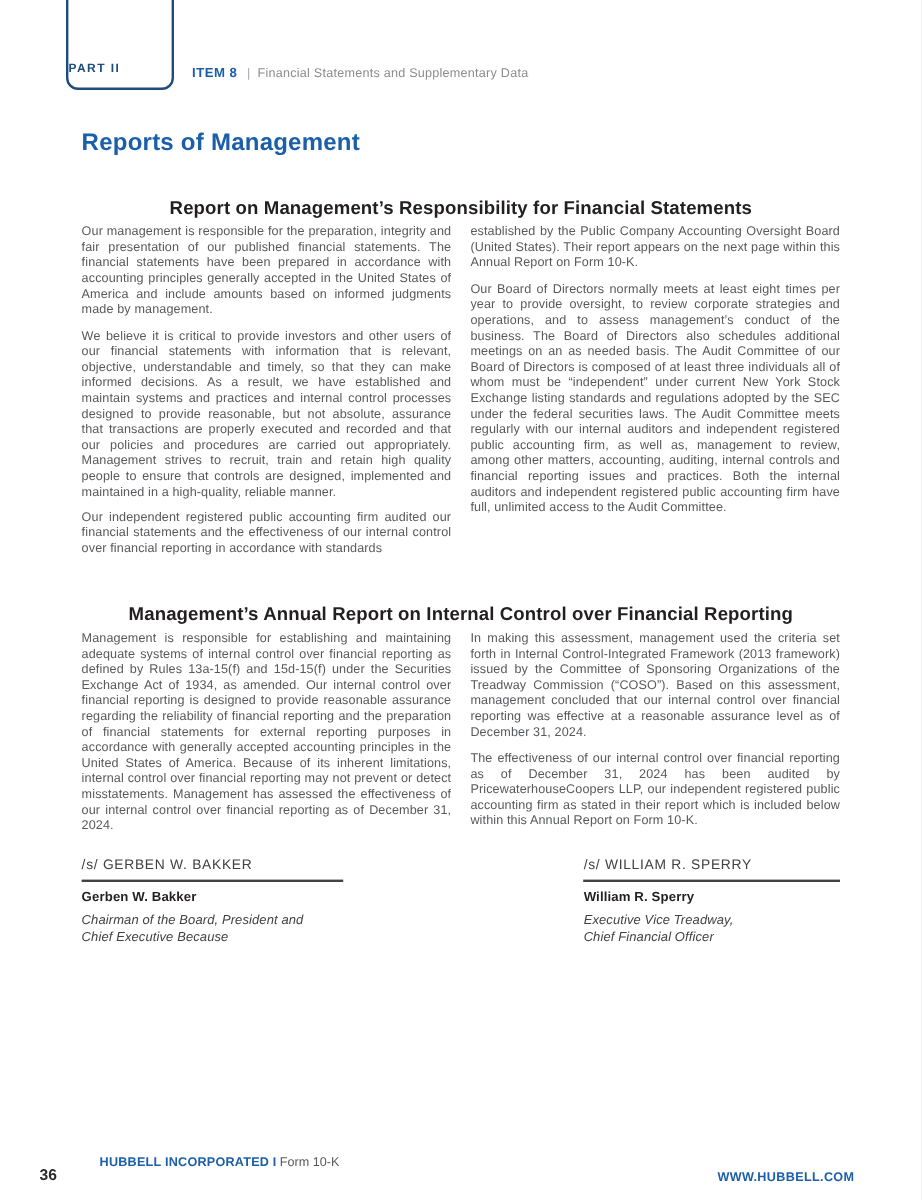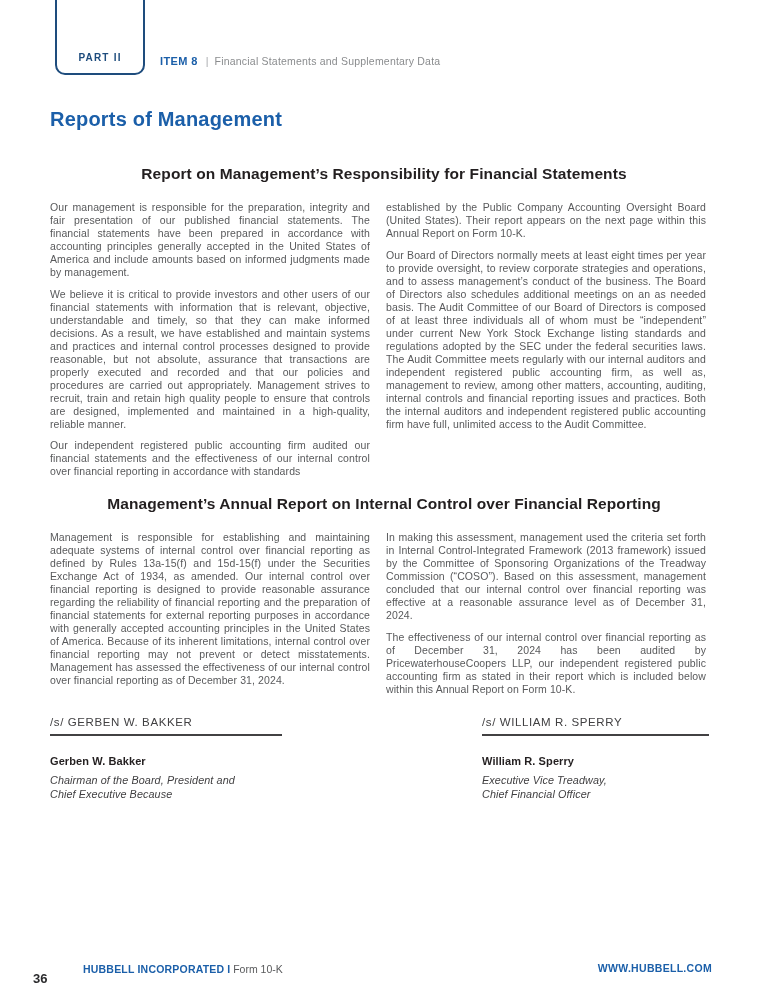--- a/index.html
+++ b/index.html
@@ -14,91 +14,90 @@
   }
   
   .part-tab{
     position:absolute;left:55px;top:-20px;
     width:90px;height:95px;
     border:2px solid #1e4c7d;border-radius:10px;
     box-sizing:border-box;
   }
   .part-tab-label{
     position:absolute;left:0;right:0;bottom:10px;
-    text-align:center;
     font-size:10px;font-weight:bold;letter-spacing:1.2px;
     color:#1e4c7d;
   }
   .item-line{
     position:absolute;left:160px;top:55px;
     font-size:10.5px;line-height:13px;
     white-space:nowrap;
   }
   .item-label{font-weight:bold;color:#1b5fa9;font-size:11px;letter-spacing:.4px;}
   .item-sep{color:#a7a9ac;margin:0 6px 0 8px;}
   .item-desc{color:#8a8c8e;letter-spacing:.2px;}
   
-  .content{padding:0 50px;}
+  .content{padding:0 68px;}
   .page-title{
     margin:107px 0 0 0;
     font-size:20px;line-height:24px;
     font-weight:bold;letter-spacing:.2px;
     color:#1b5fa9;
   }
   .section-heading{
     margin:33px 0 0 0;
     font-size:15.5px;line-height:20px;
     font-weight:bold;letter-spacing:.1px;
     color:#231f20;
     text-align:center;
   }
-  .section-heading.second{margin-top:16px;}
+  .section-heading.second{margin-top:39px;}
   .cols{
-    display:flex;gap:16px;margin-top:17px;
+    display:flex;gap:16px;margin-top:3px;
   }
   .col{width:320px;}
   .col p{
     margin:0 0 8.5px 0;
     font-size:10.5px;line-height:13px;letter-spacing:.1px;
     text-align:justify;
     color:#58595b;
   }
   .col p:last-child{margin-bottom:0;}
   
   .sig-row{display:flex;margin-top:20px;}
   .sig-block-left{width:232px;}
   .sig-block-right{width:227px;margin-left:200px;}
   .sig-script{
     font-size:11.5px;letter-spacing:.6px;color:#414042;
     padding-bottom:6px;
   }
   .sig-rule{height:2px;background:#424143;}
   .sig-name{
-    margin-top:19px;
+    margin-top:7px;
     font-size:11px;font-weight:bold;color:#231f20;letter-spacing:.1px;
   }
   .sig-title{
     margin-top:6px;
     font-style:italic;font-size:10.8px;line-height:14px;color:#414042;letter-spacing:.1px;
   }
   
   .footer{
     position:absolute;left:0;right:0;top:960px;height:16px;
     font-size:10.5px;line-height:14px;
   }
   .footer-page-num{
     position:absolute;left:33px;top:12px;
     font-size:13px;font-weight:bold;color:#2b2b2d;
   }
   .footer-company-group{position:absolute;left:71px;top:2px;white-space:nowrap;padding-left:12px;}
   .footer-company{font-weight:bold;color:#1b5fa9;letter-spacing:.2px;}
   .footer-sep{font-weight:bold;color:#1b5fa9;margin:0 3px;}
   .footer-form{color:#58595b;}
   .footer-site{
-    position:absolute;right:56px;top:1px;
+    position:absolute;right:56px;top:14px;
     font-weight:bold;color:#1b5fa9;letter-spacing:.3px;
   }
 </style>
 </head>
 <body>
 
 <div class="page">
 
   <div class="part-tab">
     <div class="part-tab-label">PART II</div>

